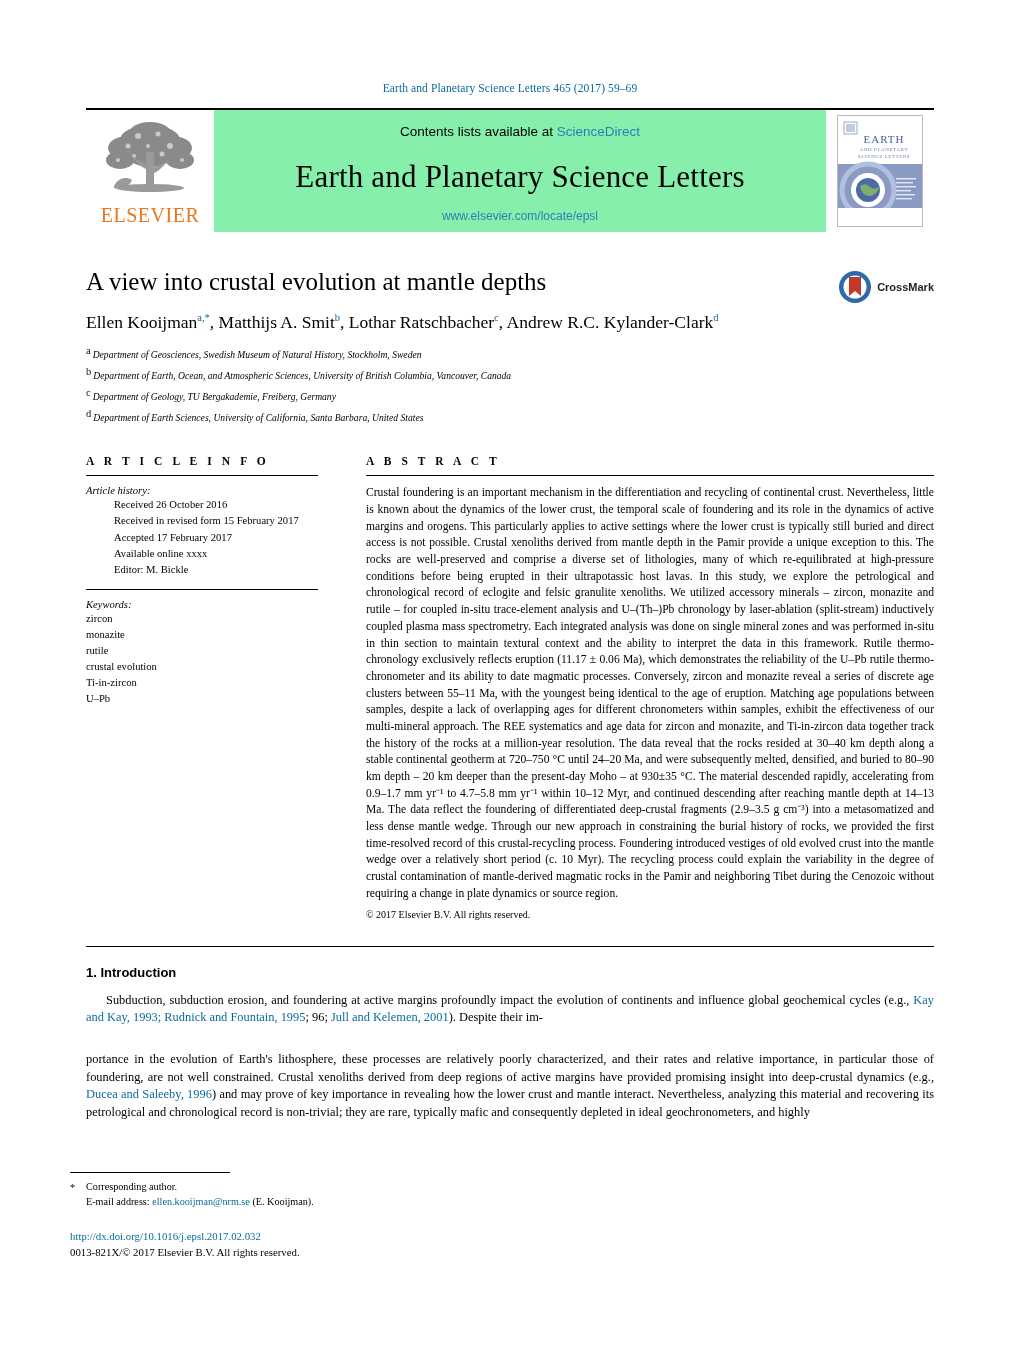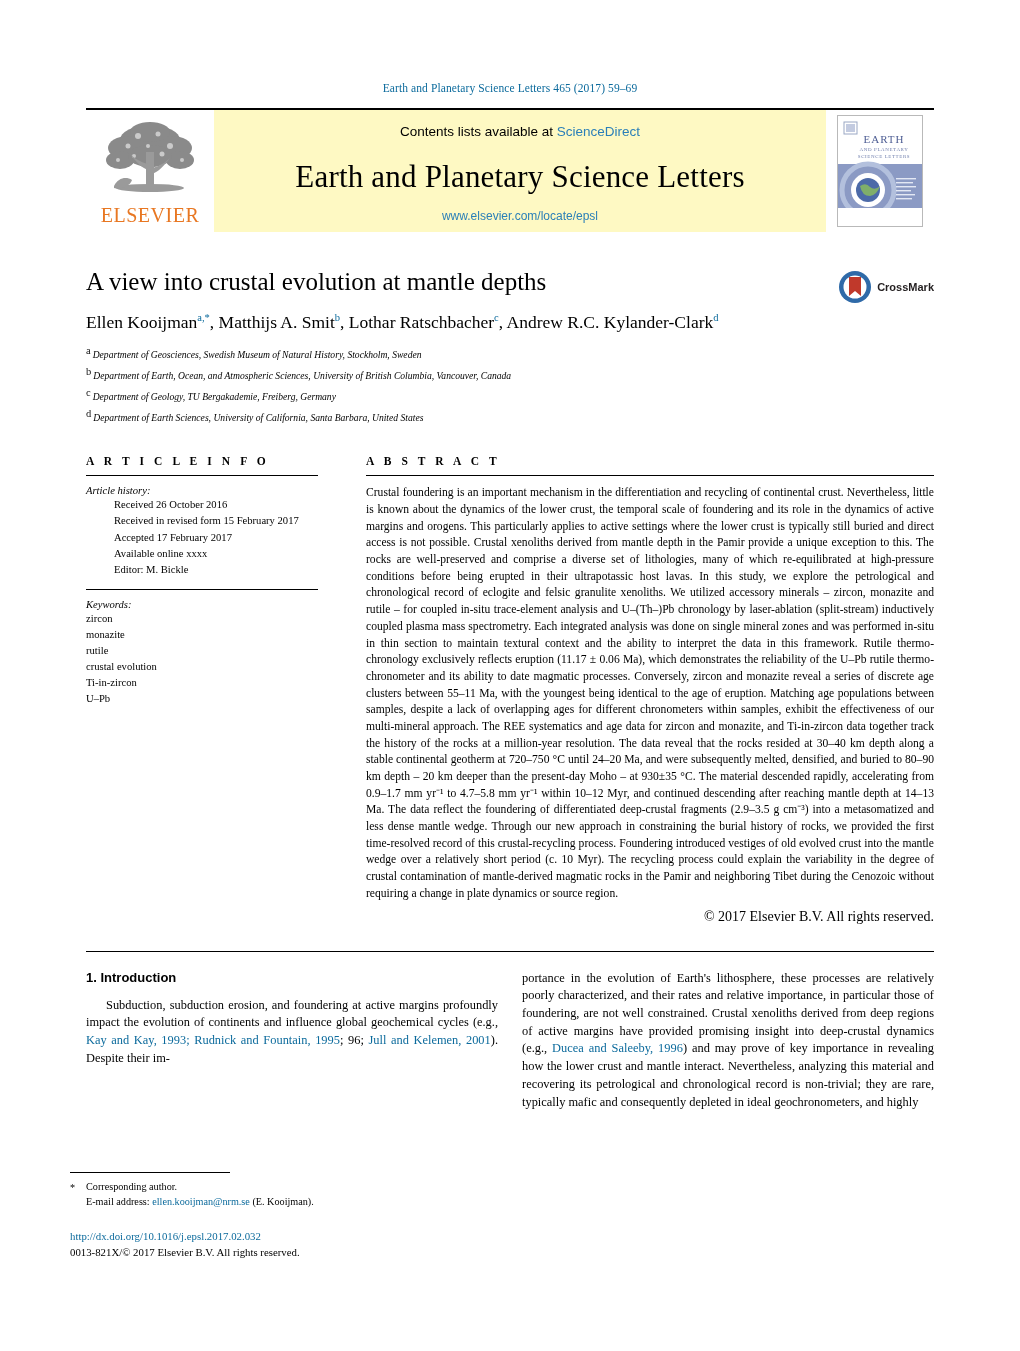--- a/index.html
+++ b/index.html
@@ -47,21 +47,21 @@
   .elsevier-word {
     font-family: "Liberation Serif", serif;
     color: #e87722;
     font-size: 20px;
     letter-spacing: .5px;
     line-height: 1;
     margin-top: 1px;
   }
   .masthead-center {
     flex: 1 1 auto;
-    background: #fef9c3;
+    background: #86efac;
     display: flex;
     flex-direction: column;
     align-items: center;
     justify-content: flex-start;
     padding: 14px 0 10px 0;
     position: relative;
   }
   .contents-line { font-size: 13.5px; font-family: "Liberation Sans", sans-serif; }
   .contents-line .sd { color: #2a7fb8; }
   .journal-title {
@@ -147,31 +147,31 @@
   .kw-label { font-style: italic; font-size: 10.6px; margin-bottom: 1px; }
   .kw-line { font-size: 10.6px; line-height: 1.52; }
 
   .abstract-body {
     font-size: 11.6px;
     line-height: 1.44;
     text-align: justify;
     hyphens: none;
   }
   .abstract-copyright {
-    font-size: 14px;
-    text-align: right;
+    font-size: 10px;
     margin-top: 6px;
   }
 
   
   .body-rule { margin: 26px 70px 0 70px; border-top: 1px solid #000; }
   .body-cols {
     margin: 18px 70px 0 70px;
     display: flex;
     gap: 24px;
+    flex-direction: column;
   }
   .body-col { flex: 1 1 0; }
   .sec-title {
     font-family: "Liberation Sans", sans-serif;
     font-size: 13px;
     font-weight: bold;
     margin: 0 0 12px 0;
   }
   .para {
     font-size: 12.4px;

